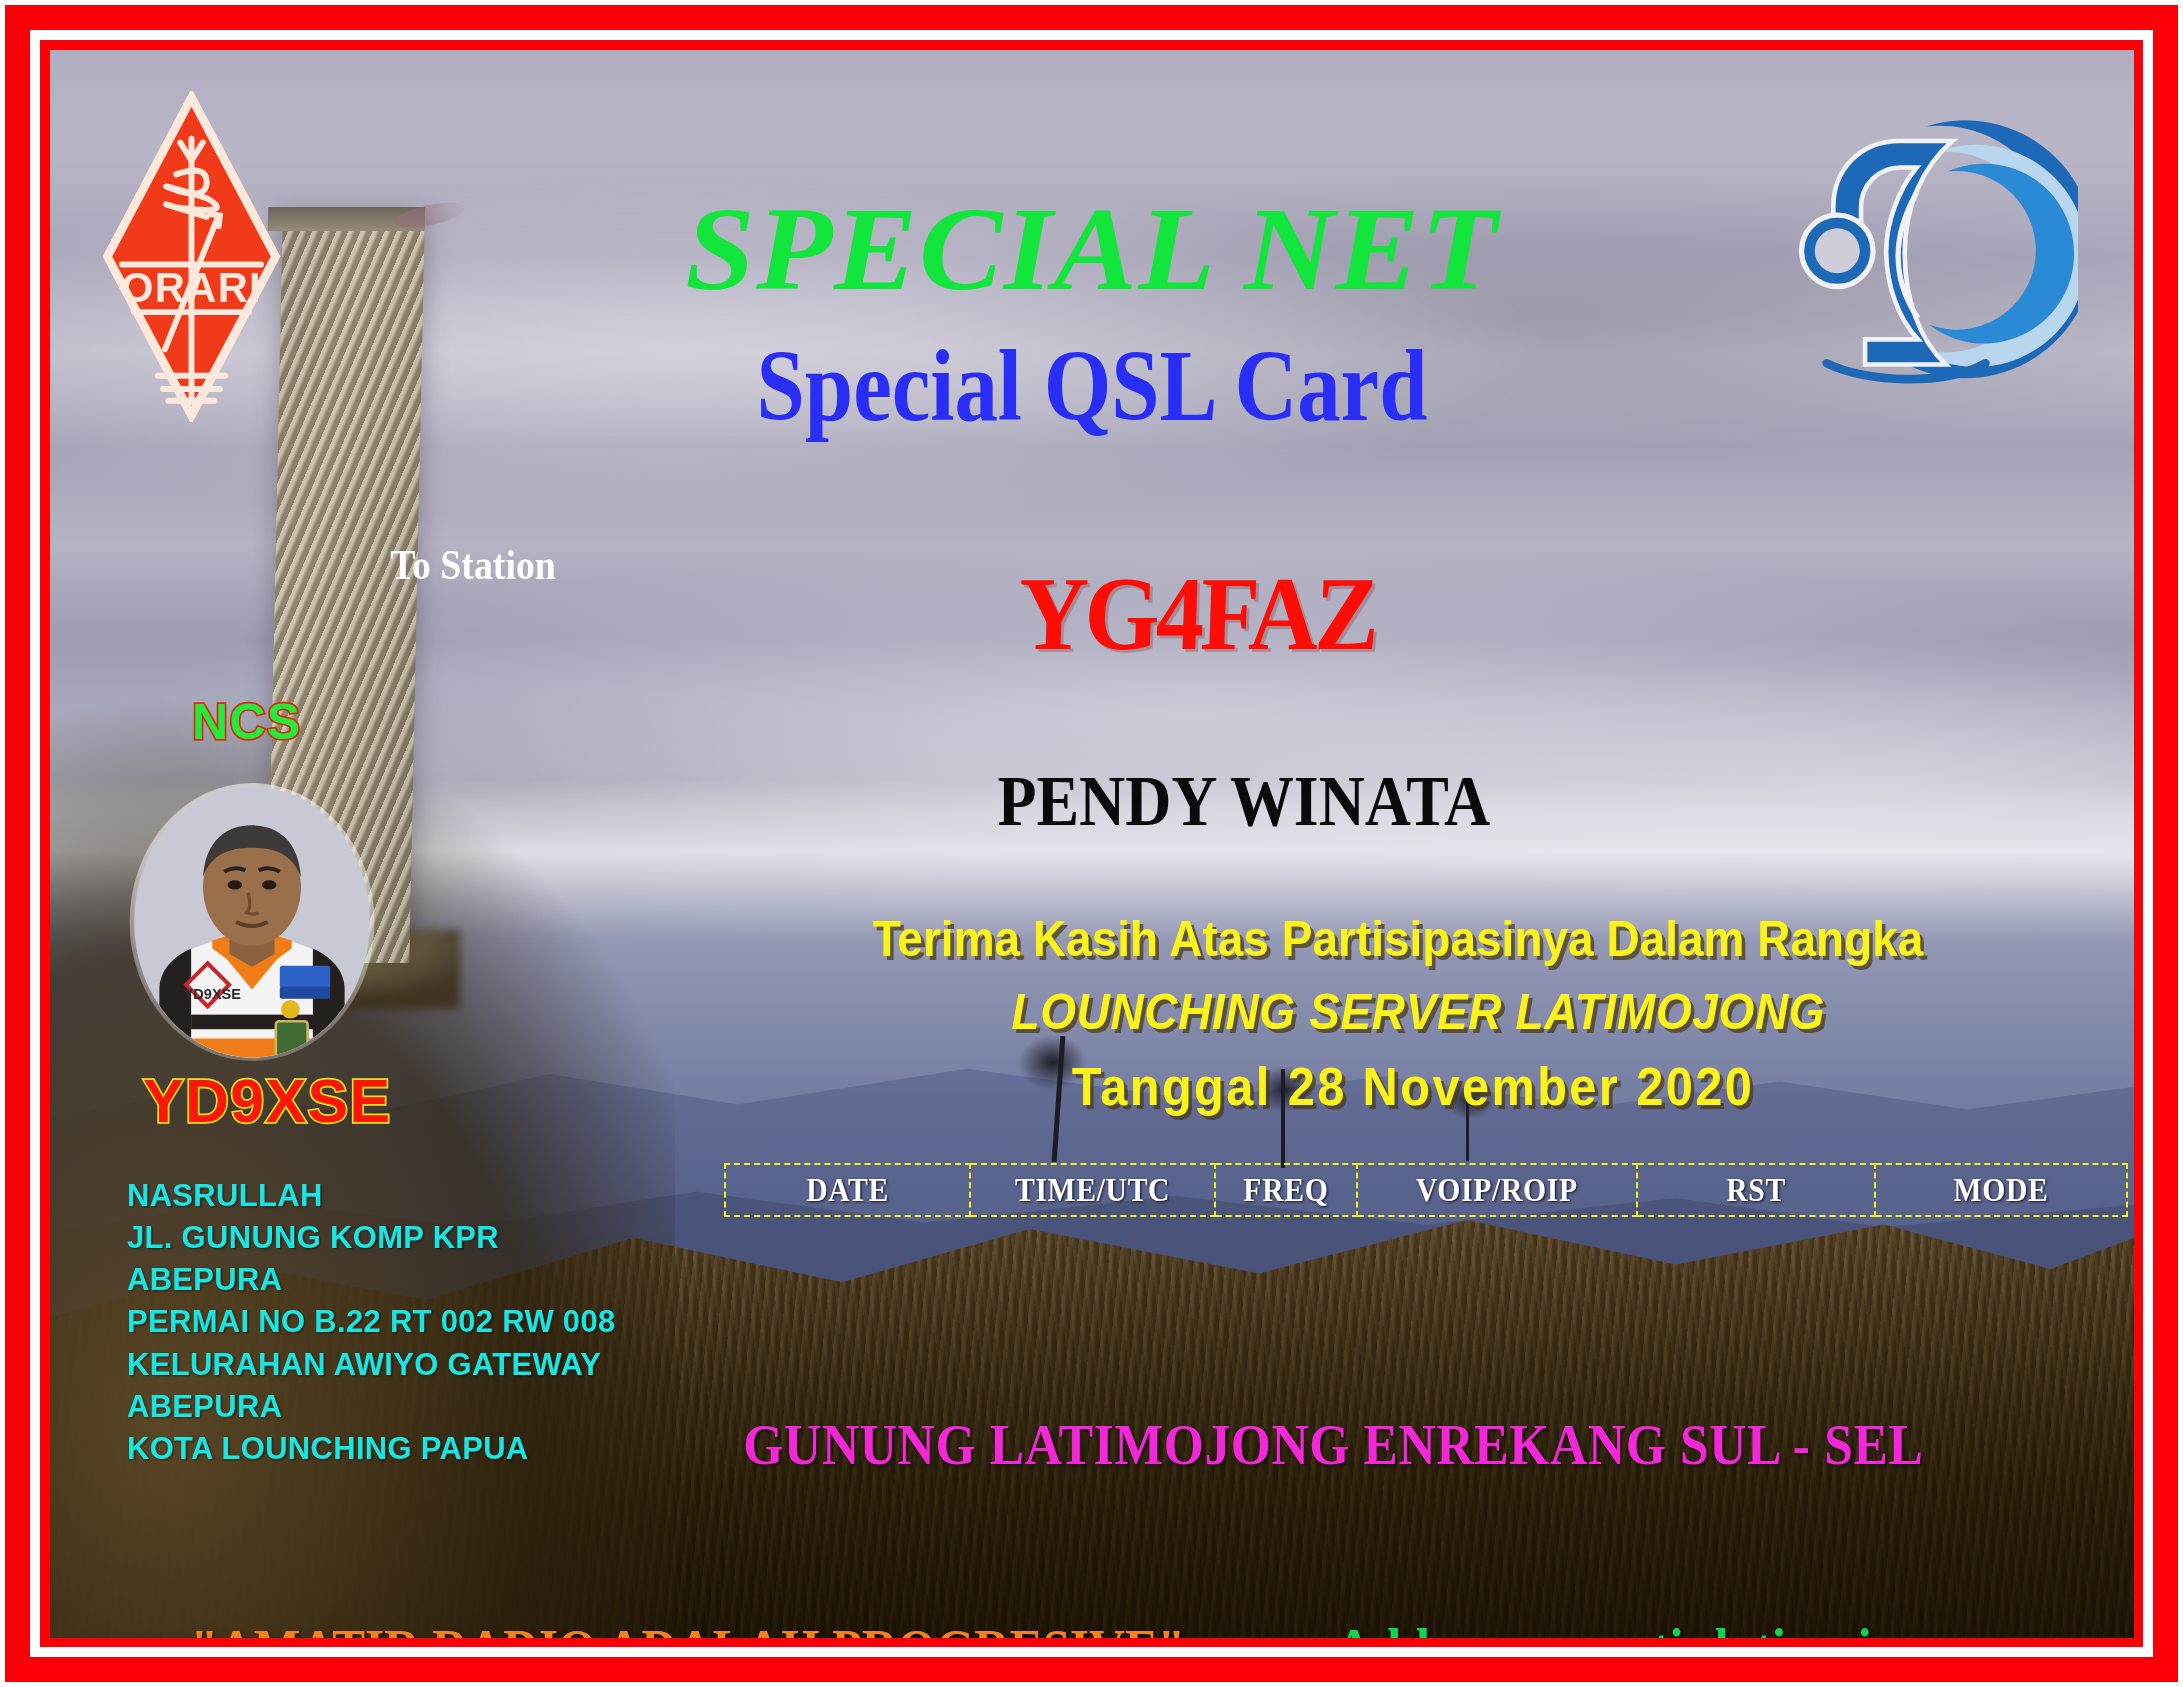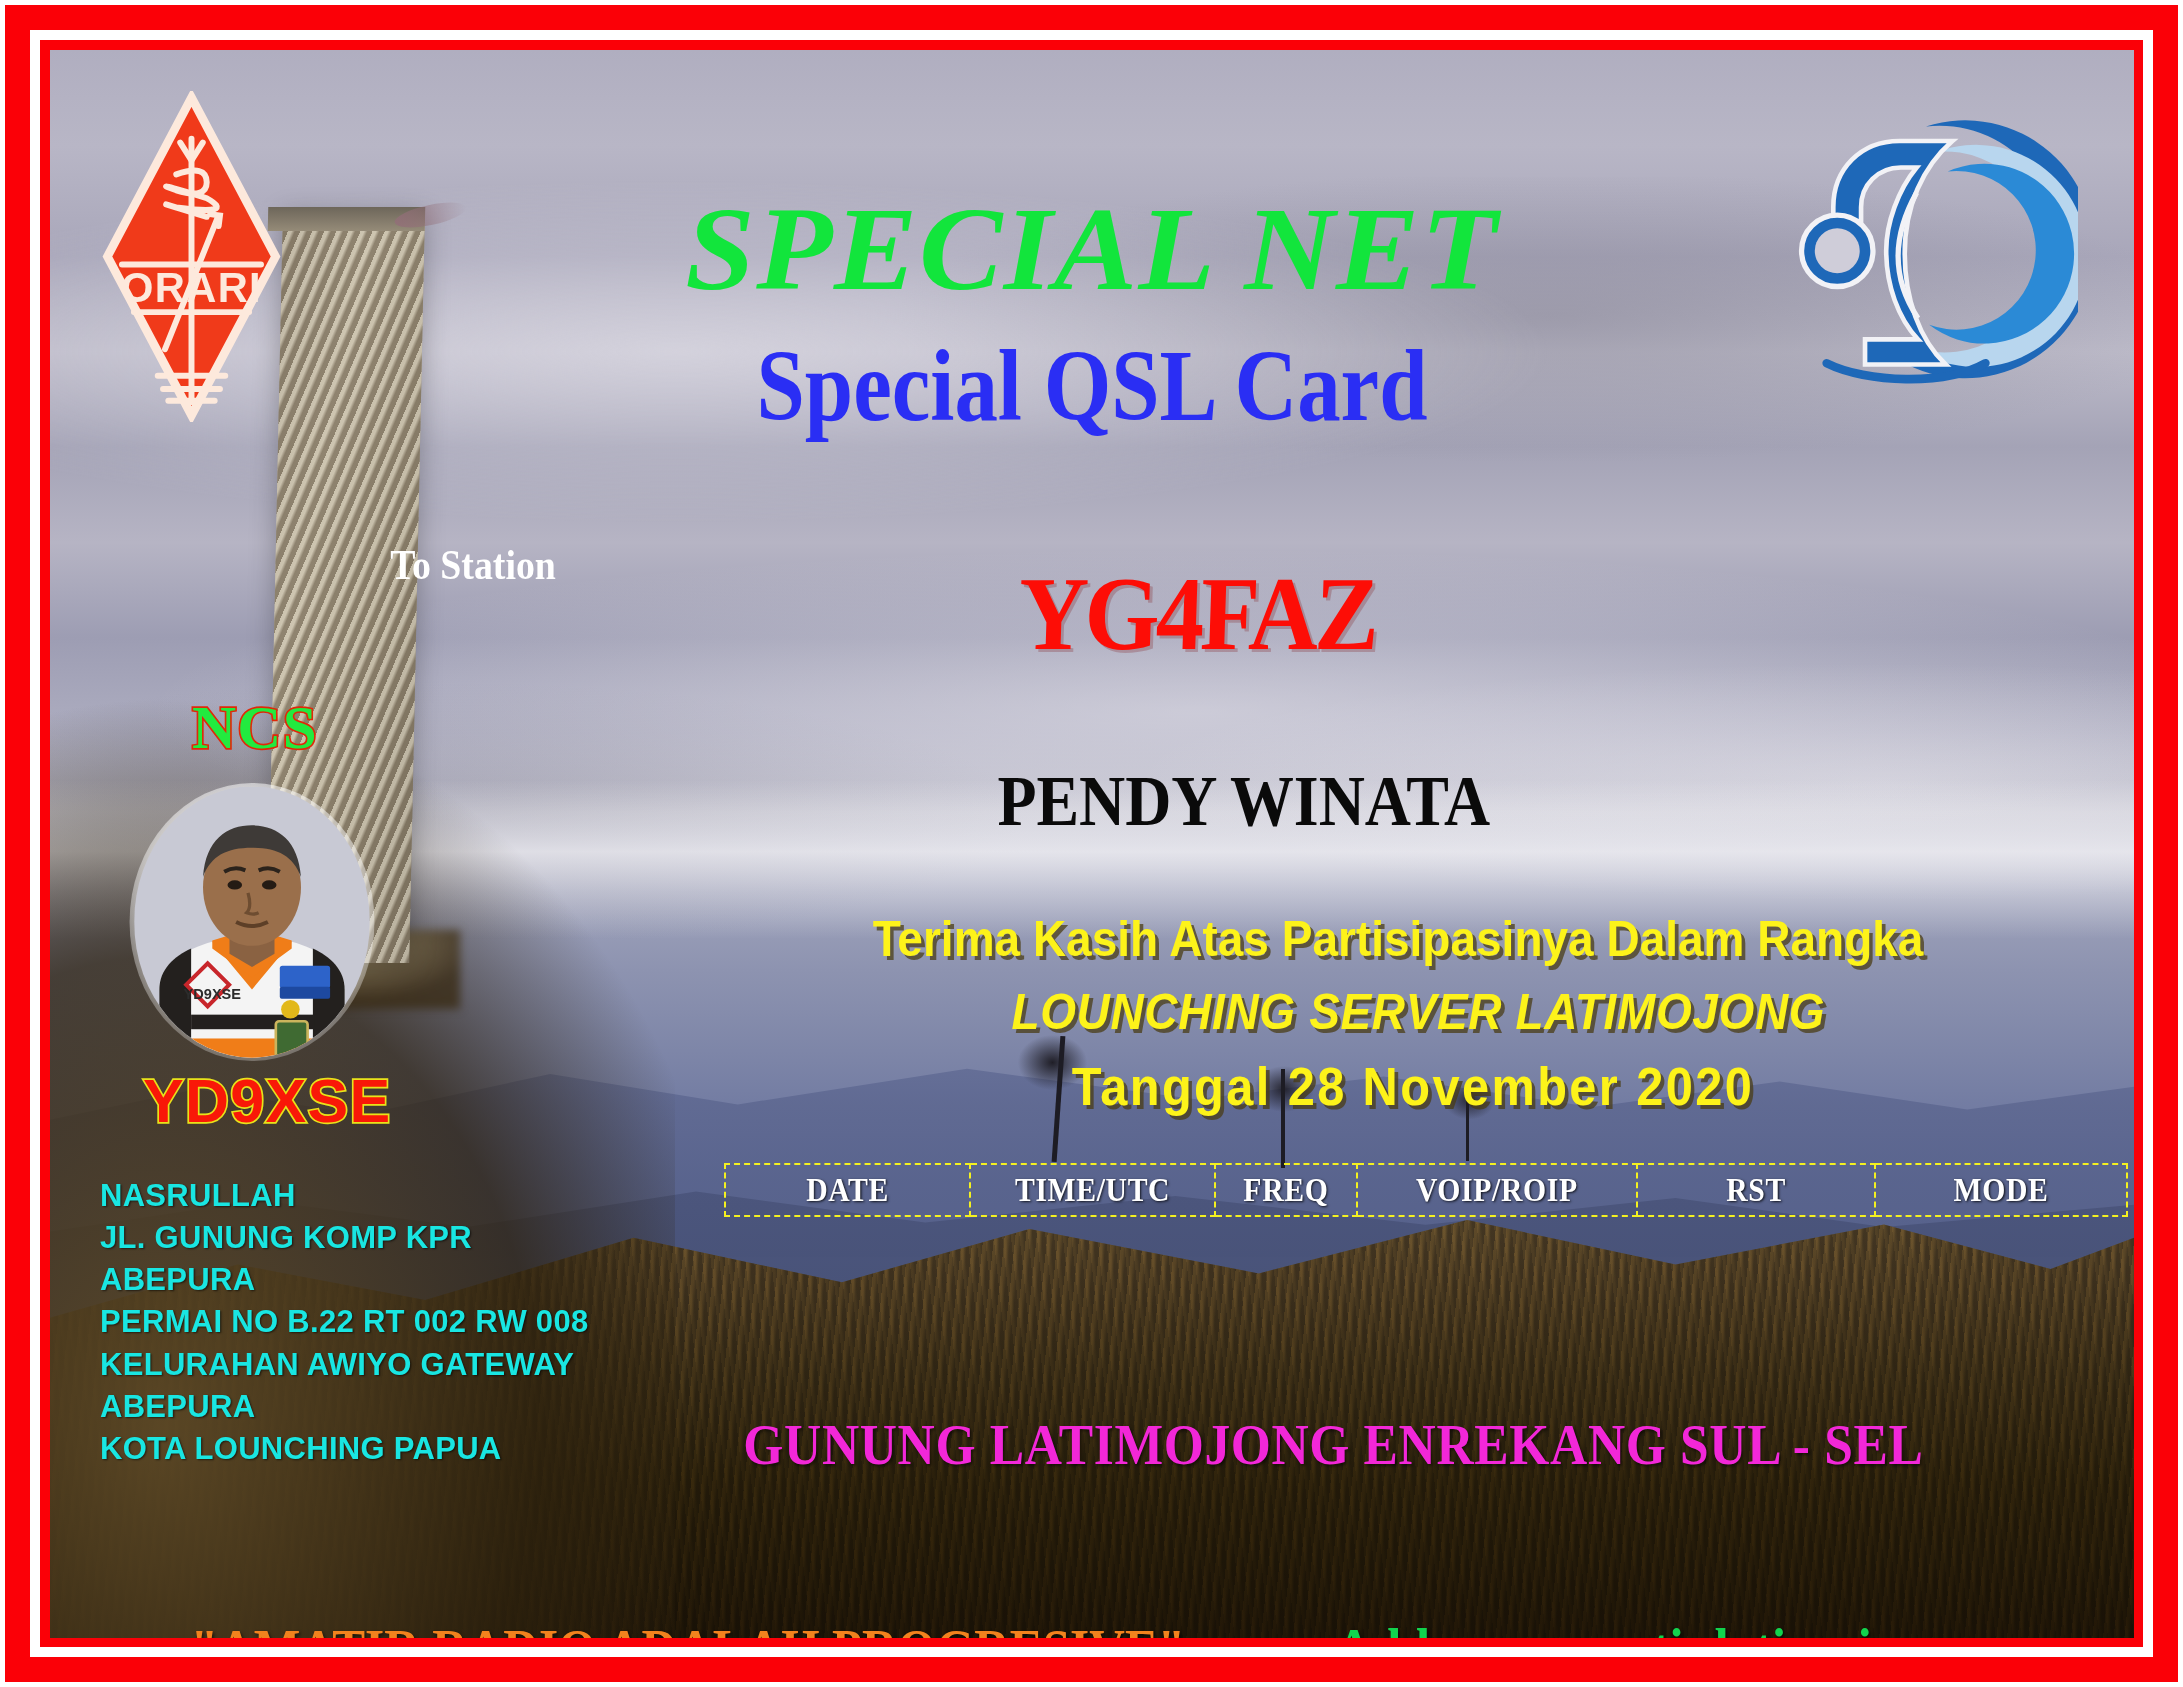--- a/index.html
+++ b/index.html
@@ -180,23 +180,23 @@
     font-family:"Liberation Sans", sans-serif;
     text-shadow:4px 4px 0 rgba(72,58,16,.72);
     transform:scaleX(.92);
   }
   #thanks-1{left:777px;top:860px;font-size:50px;}
   #thanks-2{left:926px;top:933px;font-size:50px;font-style:italic;letter-spacing:0.7px;}
   #thanks-3{left:992px;top:1006px;font-size:53px;letter-spacing:2.6px;}
 
   #ncs-label{
     left:142px;top:643px;
-    font-size:61px;font-weight:bold;
+    font-size:50px;font-weight:bold;
     color:#22ea3f;
-    font-family:Liberation Serif, serif;
+    font-family:Liberation Sans, sans-serif;
     -webkit-text-stroke:3.3px #e02908;
     paint-order:stroke fill;
     letter-spacing:1.3px;
   }
   #ncs-callsign{
     left:93px;top:1016px;
     font-size:61px;font-weight:bold;
     color:#f91808;
     font-family:"Liberation Sans", sans-serif;
     -webkit-text-stroke:3.3px #e8e21a;
@@ -204,21 +204,21 @@
     letter-spacing:1.3px;
   }
 
   
   #ncs-photo{
     position:absolute;left:63px;top:721px;width:278px;height:298px;
   }
 
   
   #address-block{
-    position:absolute;left:50px;top:1125px;width:543px;
+    position:absolute;left:77px;top:1125px;width:543px;
     color:#19e6e2;font-weight:bold;
     font-family:"Liberation Sans", sans-serif;
     font-size:31px;line-height:1.36;letter-spacing:0.3px;
     text-shadow:1.3px 1.3px 2px rgba(0,0,0,.55);
   }
   #address-block div{white-space:nowrap;}
 
   
   #qso-table{
     position:absolute;left:674px;top:1113px;width:1404px;

